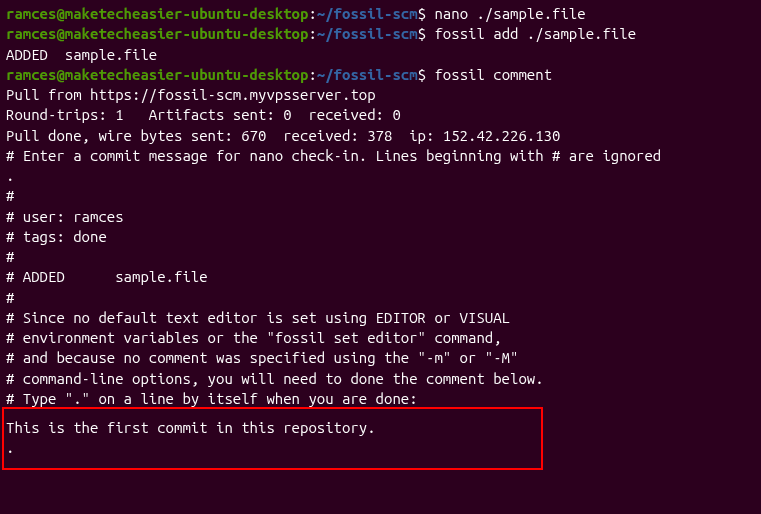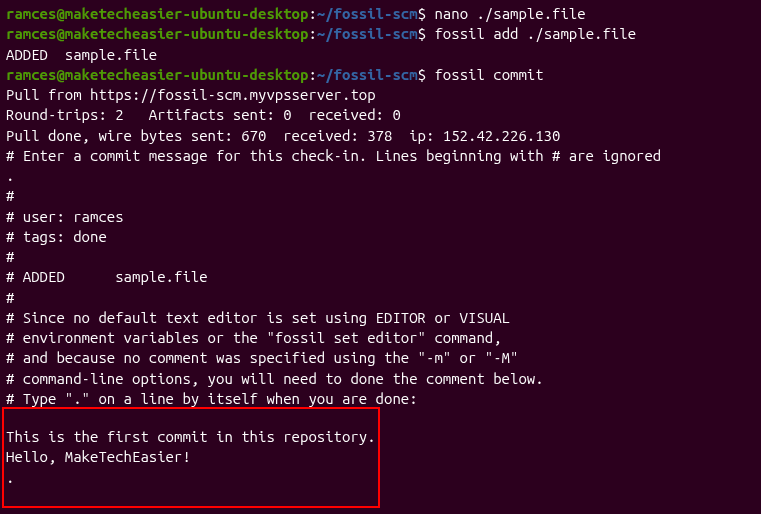--- a/index.html
+++ b/index.html
@@ -34,52 +34,51 @@
       color: #ffffff;
     }
     .command {
       color: #ffffff;
     }
     .output {
       color: #ffffff;
     }
     .highlight-box {
       border: 2px solid #ff0000;
-      padding: 18px 2px;
+      padding: 9px 2px;
       margin-top: -2px;
       margin-left: -4px;
-      width: 378px;
+      width: 541px;
     }
   </style>
 </head>
 <body>
 
 <div class="line"><span class="user-host">ramces@maketecheasier-ubuntu-desktop</span><span class="output">:</span><span class="path">~/fossil-scm</span><span class="prompt-dollar">$ </span><span class="command">nano ./sample.file</span></div>
 
 <div class="line"><span class="user-host">ramces@maketecheasier-ubuntu-desktop</span><span class="output">:</span><span class="path">~/fossil-scm</span><span class="prompt-dollar">$ </span><span class="command">fossil add ./sample.file</span></div>
 
 <div class="line output">ADDED  sample.file</div>
 
-<div class="line"><span class="user-host">ramces@maketecheasier-ubuntu-desktop</span><span class="output">:</span><span class="path">~/fossil-scm</span><span class="prompt-dollar">$ </span><span class="command">fossil commit</span></div>
+<div class="line"><span class="user-host">ramces@maketecheasier-ubuntu-desktop</span><span class="output">:</span><span class="path">~/fossil-scm</span><span class="prompt-dollar">$ </span><span class="command">fossil comment</span></div>
 
 <div class="line output">Pull from https://fossil-scm.myvpsserver.top</div>
-<div class="line output">Round-trips: 2   Artifacts sent: 0  received: 0</div>
+<div class="line output">Round-trips: 1   Artifacts sent: 0  received: 0</div>
 <div class="line output">Pull done, wire bytes sent: 670  received: 378  ip: 152.42.226.130</div>
 <div class="line output"></div>
-<div class="line output"># Enter a commit message for this check-in. Lines beginning with # are ignored</div>
+<div class="line output"># Enter a commit message for nano check-in. Lines beginning with # are ignored</div>
 <div class="line output">.</div>
 <div class="line output">#</div>
 <div class="line output"># user: ramces</div>
 <div class="line output"># tags: done</div>
 <div class="line output">#</div>
 <div class="line output"># ADDED      sample.file</div>
 <div class="line output">#</div>
 <div class="line output"># Since no default text editor is set using EDITOR or VISUAL</div>
 <div class="line output"># environment variables or the "fossil set editor" command,</div>
 <div class="line output"># and because no comment was specified using the "-m" or "-M"</div>
 <div class="line output"># command-line options, you will need to done the comment below.</div>
 <div class="line output"># Type "." on a line by itself when you are done:</div>
 
 <div class="highlight-box">
 <div class="line output">This is the first commit in this repository.</div>
-<div class="line output">Hello, MakeTechEasier!</div>
 <div class="line output">.</div>
 </div>
 
 </body></html>

